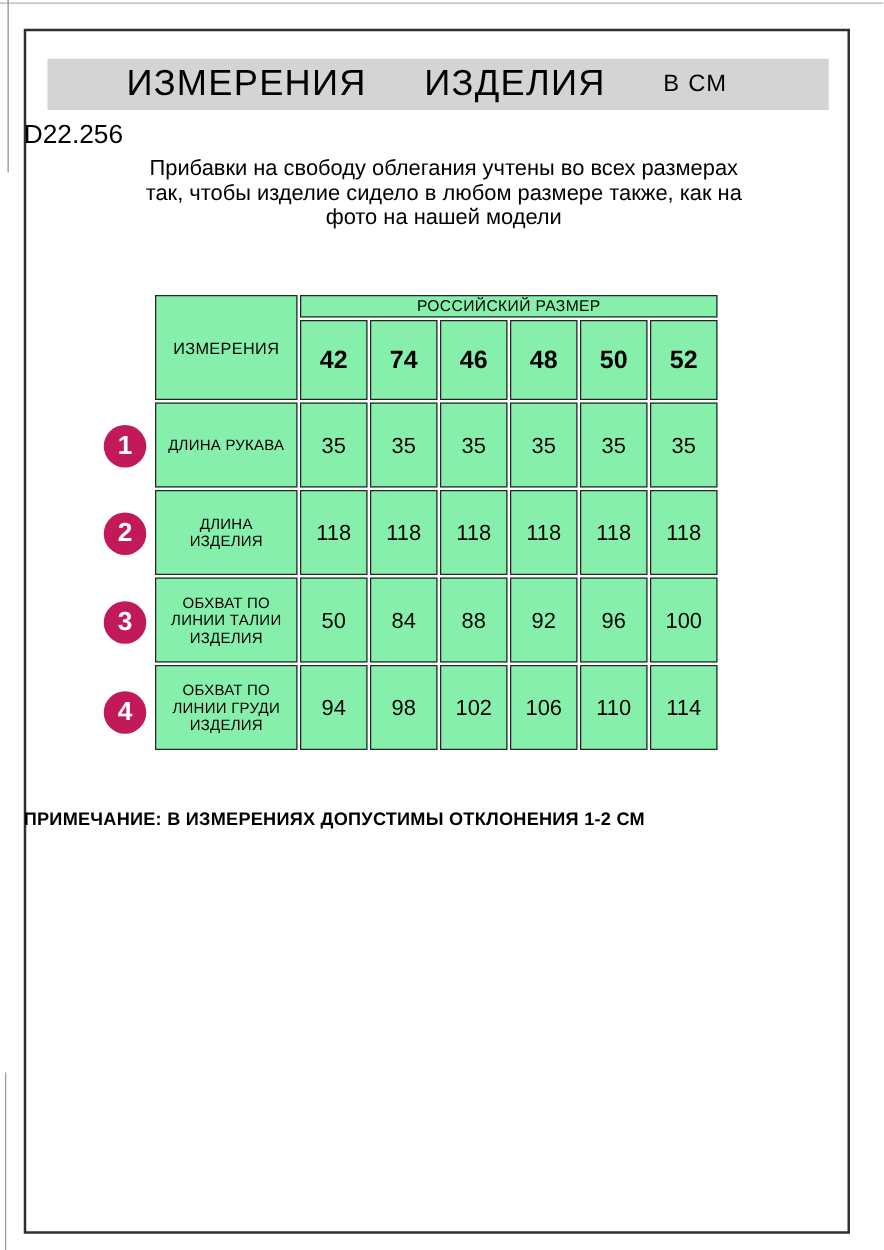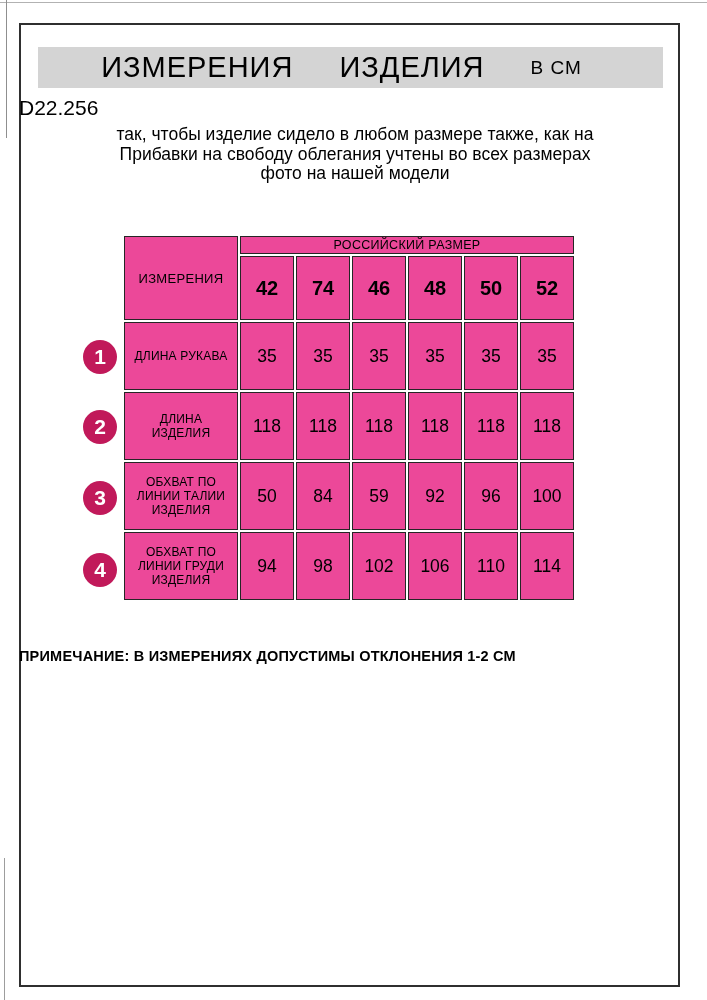--- a/index.html
+++ b/index.html
@@ -20,21 +20,21 @@
   .titlebar .t1{font-size:29px;letter-spacing:1px;}
   .titlebar .t2{font-size:29px;font-weight:normal;letter-spacing:1px;}
   .titlebar .t3{font-size:19px;letter-spacing:1px;}
 
   .article{position:absolute;left:19px;top:96px;width:672px;text-align:left;font-size:21px;}
   .intro{position:absolute;left:19px;top:125px;width:672px;text-align:center;font-size:17.5px;line-height:19.5px;}
 
   
   .table-wrap{position:absolute;left:122px;top:234px;}
   table.mtable{border-collapse:separate;border-spacing:2px;}
-  table.mtable td{border:1.5px solid #262626;background:#ec4899;text-align:center;vertical-align:middle;box-sizing:border-box;}
+  table.mtable td{border:1.5px solid #262626;background:#86efac;text-align:center;vertical-align:middle;box-sizing:border-box;}
   td.corner{width:114px;font-size:13px;letter-spacing:.3px;}
   td.group{height:18px;font-size:12.5px;letter-spacing:.3px;padding:1px 0;}
   td.size{width:54px;height:64px;font-size:20px;font-weight:bold;}
   td.rlabel{height:68px;font-size:12px;line-height:14px;padding:0 6px;letter-spacing:.2px;}
   td.val{font-size:17.5px;}
 
   
   .badge{position:absolute;left:83px;width:34px;height:34px;border-radius:50%;background:var(--badge-color,#c1195a);
     color:#fff;font-weight:bold;font-size:21px;display:flex;align-items:center;justify-content:center;}
   .badge.b1{top:340px;}
@@ -57,22 +57,22 @@
 
   <div class="titlebar">
     <span class="t1">ИЗМЕРЕНИЯ</span>
     <span class="t2">ИЗДЕЛИЯ</span>
     <span class="t3">В СМ</span>
   </div>
 
   <div class="article">D22.256</div>
 
   <div class="intro">
+    <div>Прибавки на свободу облегания учтены во всех размерах</div>
     <div>так, чтобы изделие сидело в любом размере также, как на</div>
-    <div>Прибавки на свободу облегания учтены во всех размерах</div>
     <div>фото на нашей модели</div>
   </div>
 
   <div class="badge b1">1</div>
   <div class="badge b2">2</div>
   <div class="badge b3">3</div>
   <div class="badge b4">4</div>
 
   <div class="table-wrap">
     <table class="mtable">
@@ -107,21 +107,21 @@
           <td class="val">118</td>
           <td class="val">118</td>
           <td class="val">118</td>
           <td class="val">118</td>
         </tr>
 
         <tr>
           <td class="rlabel">ОБХВАТ ПО ЛИНИИ ТАЛИИ ИЗДЕЛИЯ</td>
           <td class="val">50</td>
           <td class="val">84</td>
-          <td class="val">59</td>
+          <td class="val">88</td>
           <td class="val">92</td>
           <td class="val">96</td>
           <td class="val">100</td>
         </tr>
 
         <tr>
           <td class="rlabel">ОБХВАТ ПО ЛИНИИ ГРУДИ ИЗДЕЛИЯ</td>
           <td class="val">94</td>
           <td class="val">98</td>
           <td class="val">102</td>

